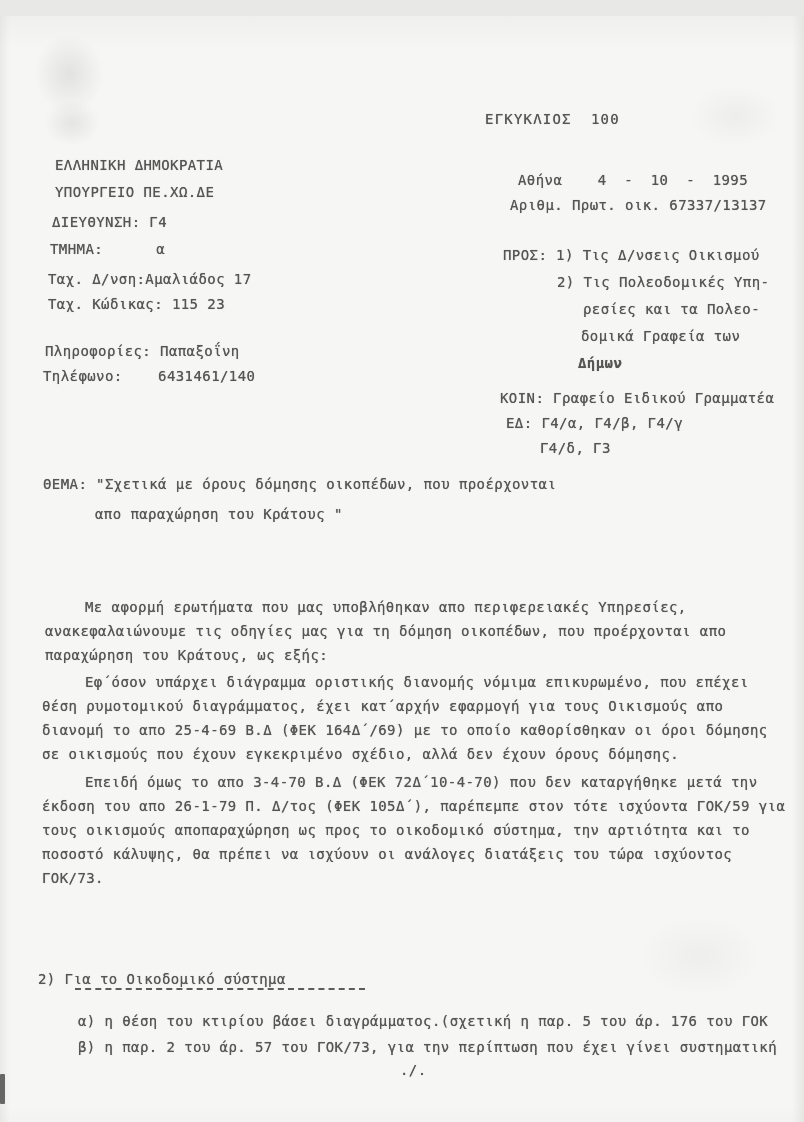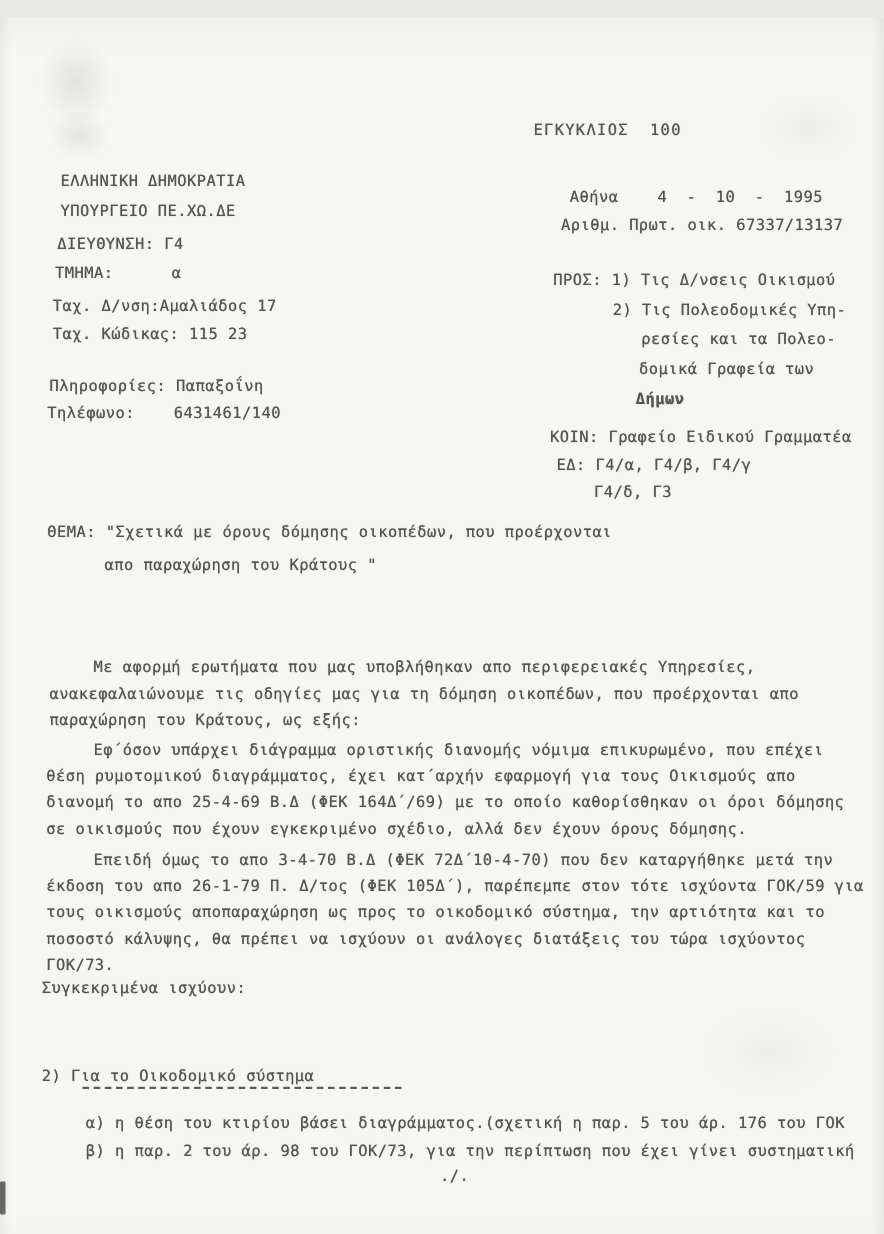--- a/index.html
+++ b/index.html
@@ -91,26 +91,25 @@
   </div>
 
   <div>
     <div class="t" style="left:85px;top:755px;">Επειδή όμως το απο 3-4-70 Β.Δ (ΦΕΚ 72Δ΄10-4-70) που δεν καταργήθηκε μετά την</div>
     <div class="t" style="left:42px;top:779px;">έκδοση του απο 26-1-79 Π. Δ/τος (ΦΕΚ 105Δ΄), παρέπεμπε στον τότε ισχύοντα ΓΟΚ/59 για</div>
     <div class="t" style="left:42px;top:803px;">τους οικισμούς αποπαραχώρηση ως προς το οικοδομικό σύστημα, την αρτιότητα και το</div>
     <div class="t" style="left:42px;top:827px;">ποσοστό κάλυψης, θα πρέπει να ισχύουν οι ανάλογες διατάξεις του τώρα ισχύοντος</div>
     <div class="t" style="left:42px;top:851px;">ΓΟΚ/73.</div>
   </div>
 
-  <div class="t" style="left:38px;top:872px;">Συγκεκριμένα ισχύουν:</div>
 
 
 
   <div class="t" style="left:38px;top:952px;"><span>2) </span><span>Για το Οικοδομικό σύστημα</span></div>
 
   <div class="dash-row" style="left:75px;top:972px;width:290px;"></div>
 
   <div class="t" style="left:78px;top:994px;">α) η θέση του κτιρίου βάσει διαγράμματος.(σχετική η παρ. 5 του άρ. 176 του ΓΟΚ</div>
-  <div class="t" style="left:78px;top:1020px;">β) η παρ. 2 του άρ. 98 του ΓΟΚ/73, για την περίπτωση που έχει γίνει συστηματική</div>
+  <div class="t" style="left:78px;top:1020px;">β) η παρ. 2 του άρ. 57 του ΓΟΚ/73, για την περίπτωση που έχει γίνει συστηματική</div>
 
   <div class="t" style="left:400px;top:1043px;">./.</div>
 
 </div>
 
 </body></html>

